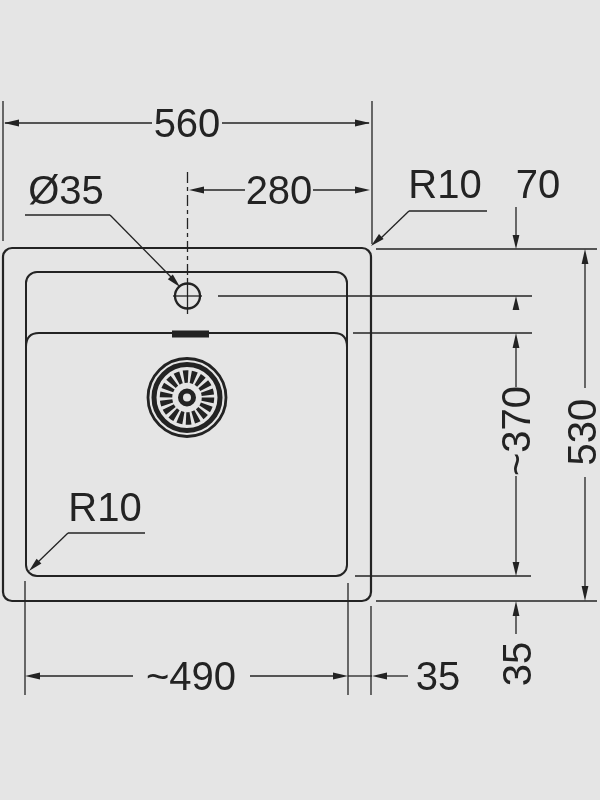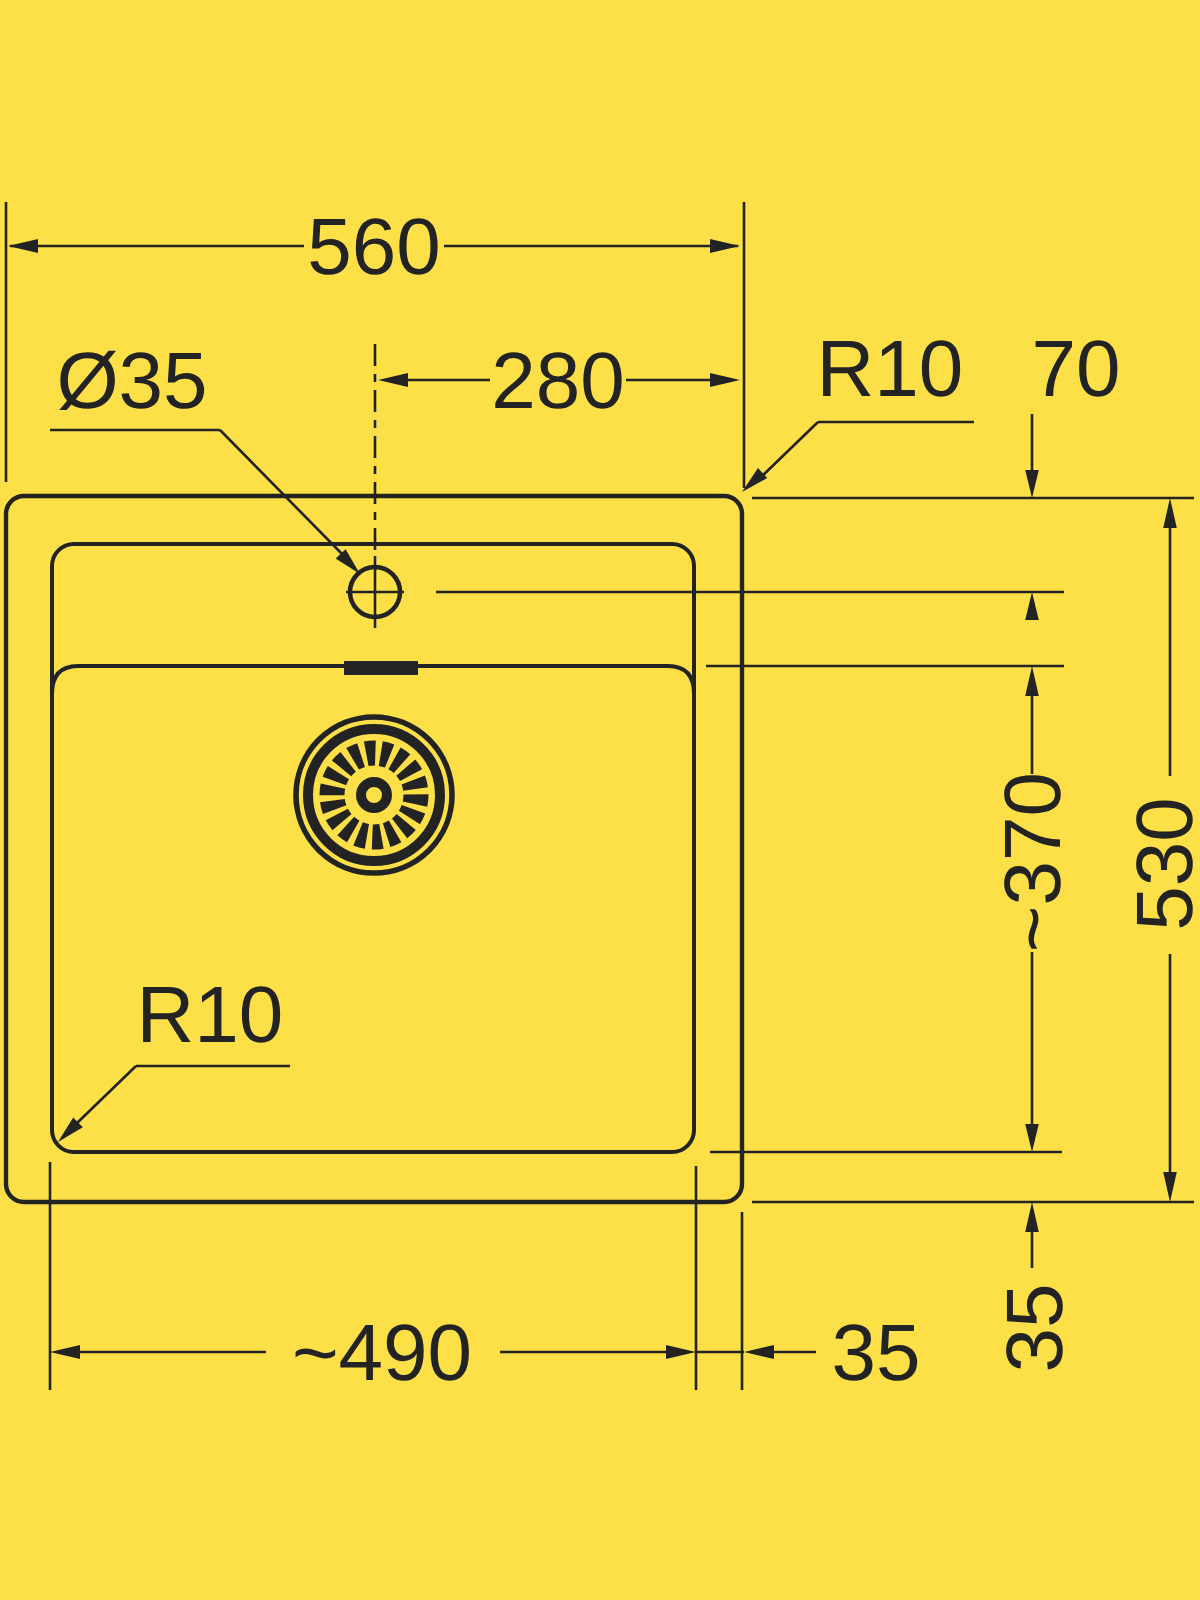--- a/index.html
+++ b/index.html
@@ -1,16 +1,16 @@
 <!DOCTYPE html>
 <html><head>
 <meta charset="utf-8">
 <style>
   html,body{margin:0;padding:0;background:#ffffff;}
-  #stage{position:relative;width:600px;height:800px;background:#fde047;overflow:hidden;
+  #stage{position:relative;width:600px;height:800px;background:#e5e5e5;overflow:hidden;
          font-family:"Liberation Sans",sans-serif;}
   svg{display:block;}
   .ln{stroke:#232323;stroke-width:1.3;fill:none;stroke-linecap:butt;}
   .obj{stroke:#232323;stroke-width:2.2;fill:none;}
   .obj2{stroke:#232323;stroke-width:2;fill:none;}
   .arr{fill:#232323;stroke:none;}
   .txt{font-family:"Liberation Sans",sans-serif;font-size:40px;fill:#232323;}
   .cl{stroke:#232323;stroke-width:1.3;fill:none;stroke-dasharray:11 4 4 4;}
 </style>
 </head>

